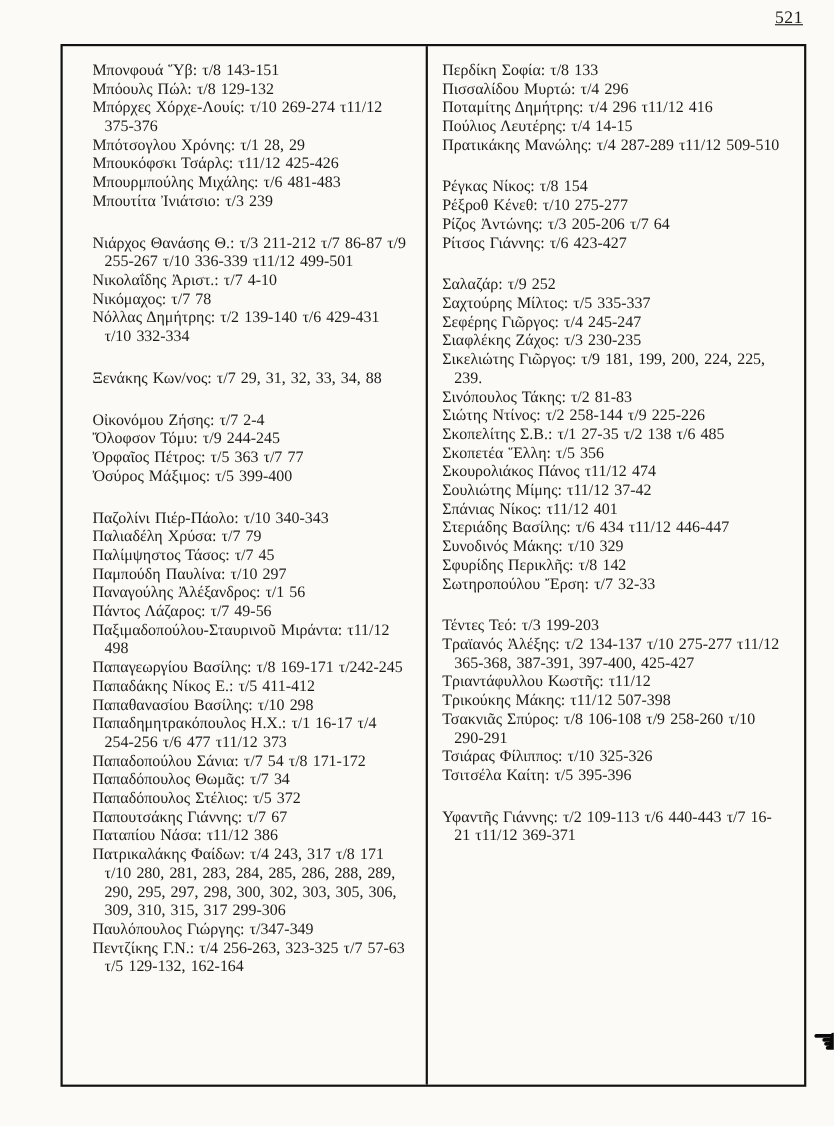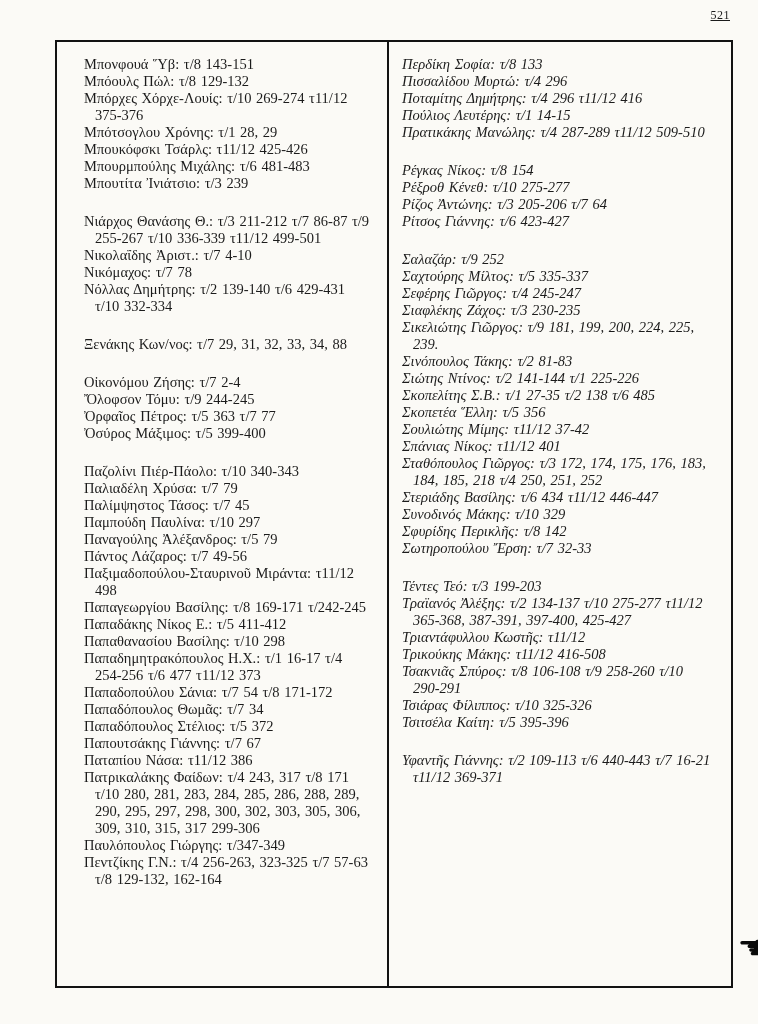--- a/index.html
+++ b/index.html
@@ -11,36 +11,36 @@
   .page {
     position: relative;
     width: 758px; height: 1024px;
     background: #fbfaf6;
     overflow: hidden;
     color: #1b1b1b;
   }
   .page-number {
     position: absolute;
     top: 8px; right: 28px;
-    font-size: 12px;
+    font-size: 16px;
     letter-spacing: 0.5px;
     text-decoration: underline;
   }
   .index-box {
     position: absolute;
     left: 55px; top: 40px;
     width: 678px; height: 948px;
     border: 2px solid #121212;
     box-sizing: border-box;
     display: flex;
     background: #fbfaf6;
   }
   .col { box-sizing: border-box; padding-top: 14px; }
   .col-left  { width: 330px; padding-left: 27px; padding-right: 15px; }
-  .col-right { flex: 1;      padding-left: 13px; padding-right: 20px; font-style: italic; }
+  .col-right { flex: 1;      padding-left: 13px; padding-right: 20px; }
   .divider { width: 2px; background: #121212; height: 100%; }
   .entry {
     margin: 0;
     font-size: 14.5px;
     line-height: 17px;
     padding-left: 11px;
     text-indent: -11px;
     word-spacing: 1px;
   }
   .entry-group + .entry-group { margin-top: 21px; }
@@ -83,75 +83,75 @@
           <p class="entry">Οἰκονόμου Ζήσης: τ/7 2-4</p>
           <p class="entry">Ὄλοφσον Τόμυ: τ/9 244-245</p>
           <p class="entry">Ὀρφαῖος Πέτρος: τ/5 363 τ/7 77</p>
           <p class="entry">Ὀσύρος Μάξιμος: τ/5 399-400</p>
         </div>
         <div class="entry-group">
           <p class="entry">Παζολίνι Πιέρ-Πάολο: τ/10 340-343</p>
           <p class="entry">Παλιαδέλη Χρύσα: τ/7 79</p>
           <p class="entry">Παλίμψηστος Τάσος: τ/7 45</p>
           <p class="entry">Παμπούδη Παυλίνα: τ/10 297</p>
-          <p class="entry">Παναγούλης Ἀλέξανδρος: τ/5 79</p>
+          <p class="entry">Παναγούλης Ἀλέξανδρος: τ/1 56</p>
           <p class="entry">Πάντος Λάζαρος: τ/7 49-56</p>
           <p class="entry">Παξιμαδοπούλου-Σταυρινοῦ Μιράντα: τ11/12 498</p>
           <p class="entry">Παπαγεωργίου Βασίλης: τ/8 169-171 τ/242-245</p>
           <p class="entry">Παπαδάκης Νίκος Ε.: τ/5 411-412</p>
           <p class="entry">Παπαθανασίου Βασίλης: τ/10 298</p>
           <p class="entry">Παπαδημητρακόπουλος Η.Χ.: τ/1 16-17 τ/4 254-256 τ/6 477 τ11/12 373</p>
           <p class="entry">Παπαδοπούλου Σάνια: τ/7 54 τ/8 171-172</p>
           <p class="entry">Παπαδόπουλος Θωμᾶς: τ/7 34</p>
           <p class="entry">Παπαδόπουλος Στέλιος: τ/5 372</p>
           <p class="entry">Παπουτσάκης Γιάννης: τ/7 67</p>
           <p class="entry">Παταπίου Νάσα: τ11/12 386</p>
           <p class="entry">Πατρικαλάκης Φαίδων: τ/4 243, 317 τ/8 171 τ/10 280, 281, 283, 284, 285, 286, 288, 289, 290, 295, 297, 298, 300, 302, 303, 305, 306, 309, 310, 315, 317 299-306</p>
           <p class="entry">Παυλόπουλος Γιώργης: τ/347-349</p>
-          <p class="entry">Πεντζίκης Γ.Ν.: τ/4 256-263, 323-325 τ/7 57-63 τ/8 129-132, 162-164</p>
+          <p class="entry">Πεντζίκης Γ.Ν.: τ/4 256-263, 323-325 τ/7 57-63 τ/5 129-132, 162-164</p>
         </div>
       </div>
     <div class="divider"></div>
     <div class="col col-right" id="col-right">
         <div class="entry-group">
           <p class="entry">Περδίκη Σοφία: τ/8 133</p>
           <p class="entry">Πισσαλίδου Μυρτώ: τ/4 296</p>
           <p class="entry">Ποταμίτης Δημήτρης: τ/4 296 τ11/12 416</p>
-          <p class="entry">Πούλιος Λευτέρης: τ/1 14-15</p>
+          <p class="entry">Πούλιος Λευτέρης: τ/4 14-15</p>
           <p class="entry">Πρατικάκης Μανώλης: τ/4 287-289 τ11/12 509-510</p>
         </div>
         <div class="entry-group">
           <p class="entry">Ρέγκας Νίκος: τ/8 154</p>
           <p class="entry">Ρέξροθ Κένεθ: τ/10 275-277</p>
           <p class="entry">Ρίζος Ἀντώνης: τ/3 205-206 τ/7 64</p>
           <p class="entry">Ρίτσος Γιάννης: τ/6 423-427</p>
         </div>
         <div class="entry-group">
           <p class="entry">Σαλαζάρ: τ/9 252</p>
           <p class="entry">Σαχτούρης Μίλτος: τ/5 335-337</p>
           <p class="entry">Σεφέρης Γιῶργος: τ/4 245-247</p>
           <p class="entry">Σιαφλέκης Ζάχος: τ/3 230-235</p>
           <p class="entry">Σικελιώτης Γιῶργος: τ/9 181, 199, 200, 224, 225, 239.</p>
           <p class="entry">Σινόπουλος Τάκης: τ/2 81-83</p>
-          <p class="entry">Σιώτης Ντίνος: τ/2 141-144 τ/1 225-226</p>
+          <p class="entry">Σιώτης Ντίνος: τ/2 258-144 τ/9 225-226</p>
           <p class="entry">Σκοπελίτης Σ.Β.: τ/1 27-35 τ/2 138 τ/6 485</p>
           <p class="entry">Σκοπετέα Ἕλλη: τ/5 356</p>
+          <p class="entry">Σκουρολιάκος Πάνος τ11/12 474</p>
           <p class="entry">Σουλιώτης Μίμης: τ11/12 37-42</p>
           <p class="entry">Σπάνιας Νίκος: τ11/12 401</p>
-          <p class="entry">Σταθόπουλος Γιῶργος: τ/3 172, 174, 175, 176, 183, 184, 185, 218 τ/4 250, 251, 252</p>
           <p class="entry">Στεριάδης Βασίλης: τ/6 434 τ11/12 446-447</p>
           <p class="entry">Συνοδινός Μάκης: τ/10 329</p>
           <p class="entry">Σφυρίδης Περικλῆς: τ/8 142</p>
           <p class="entry">Σωτηροπούλου Ἔρση: τ/7 32-33</p>
         </div>
         <div class="entry-group">
           <p class="entry">Τέντες Τεό: τ/3 199-203</p>
           <p class="entry">Τραϊανός Ἀλέξης: τ/2 134-137 τ/10 275-277 τ11/12 365-368, 387-391, 397-400, 425-427</p>
           <p class="entry">Τριαντάφυλλου Κωστῆς: τ11/12</p>
-          <p class="entry">Τρικούκης Μάκης: τ11/12 416-508</p>
+          <p class="entry">Τρικούκης Μάκης: τ11/12 507-398</p>
           <p class="entry">Τσακνιᾶς Σπύρος: τ/8 106-108 τ/9 258-260 τ/10 290-291</p>
           <p class="entry">Τσιάρας Φίλιππος: τ/10 325-326</p>
           <p class="entry">Τσιτσέλα Καίτη: τ/5 395-396</p>
         </div>
         <div class="entry-group">
           <p class="entry">Υφαντῆς Γιάννης: τ/2 109-113 τ/6 440-443 τ/7 16-21 τ11/12 369-371</p>
         </div>
       </div>
   </div>
 

